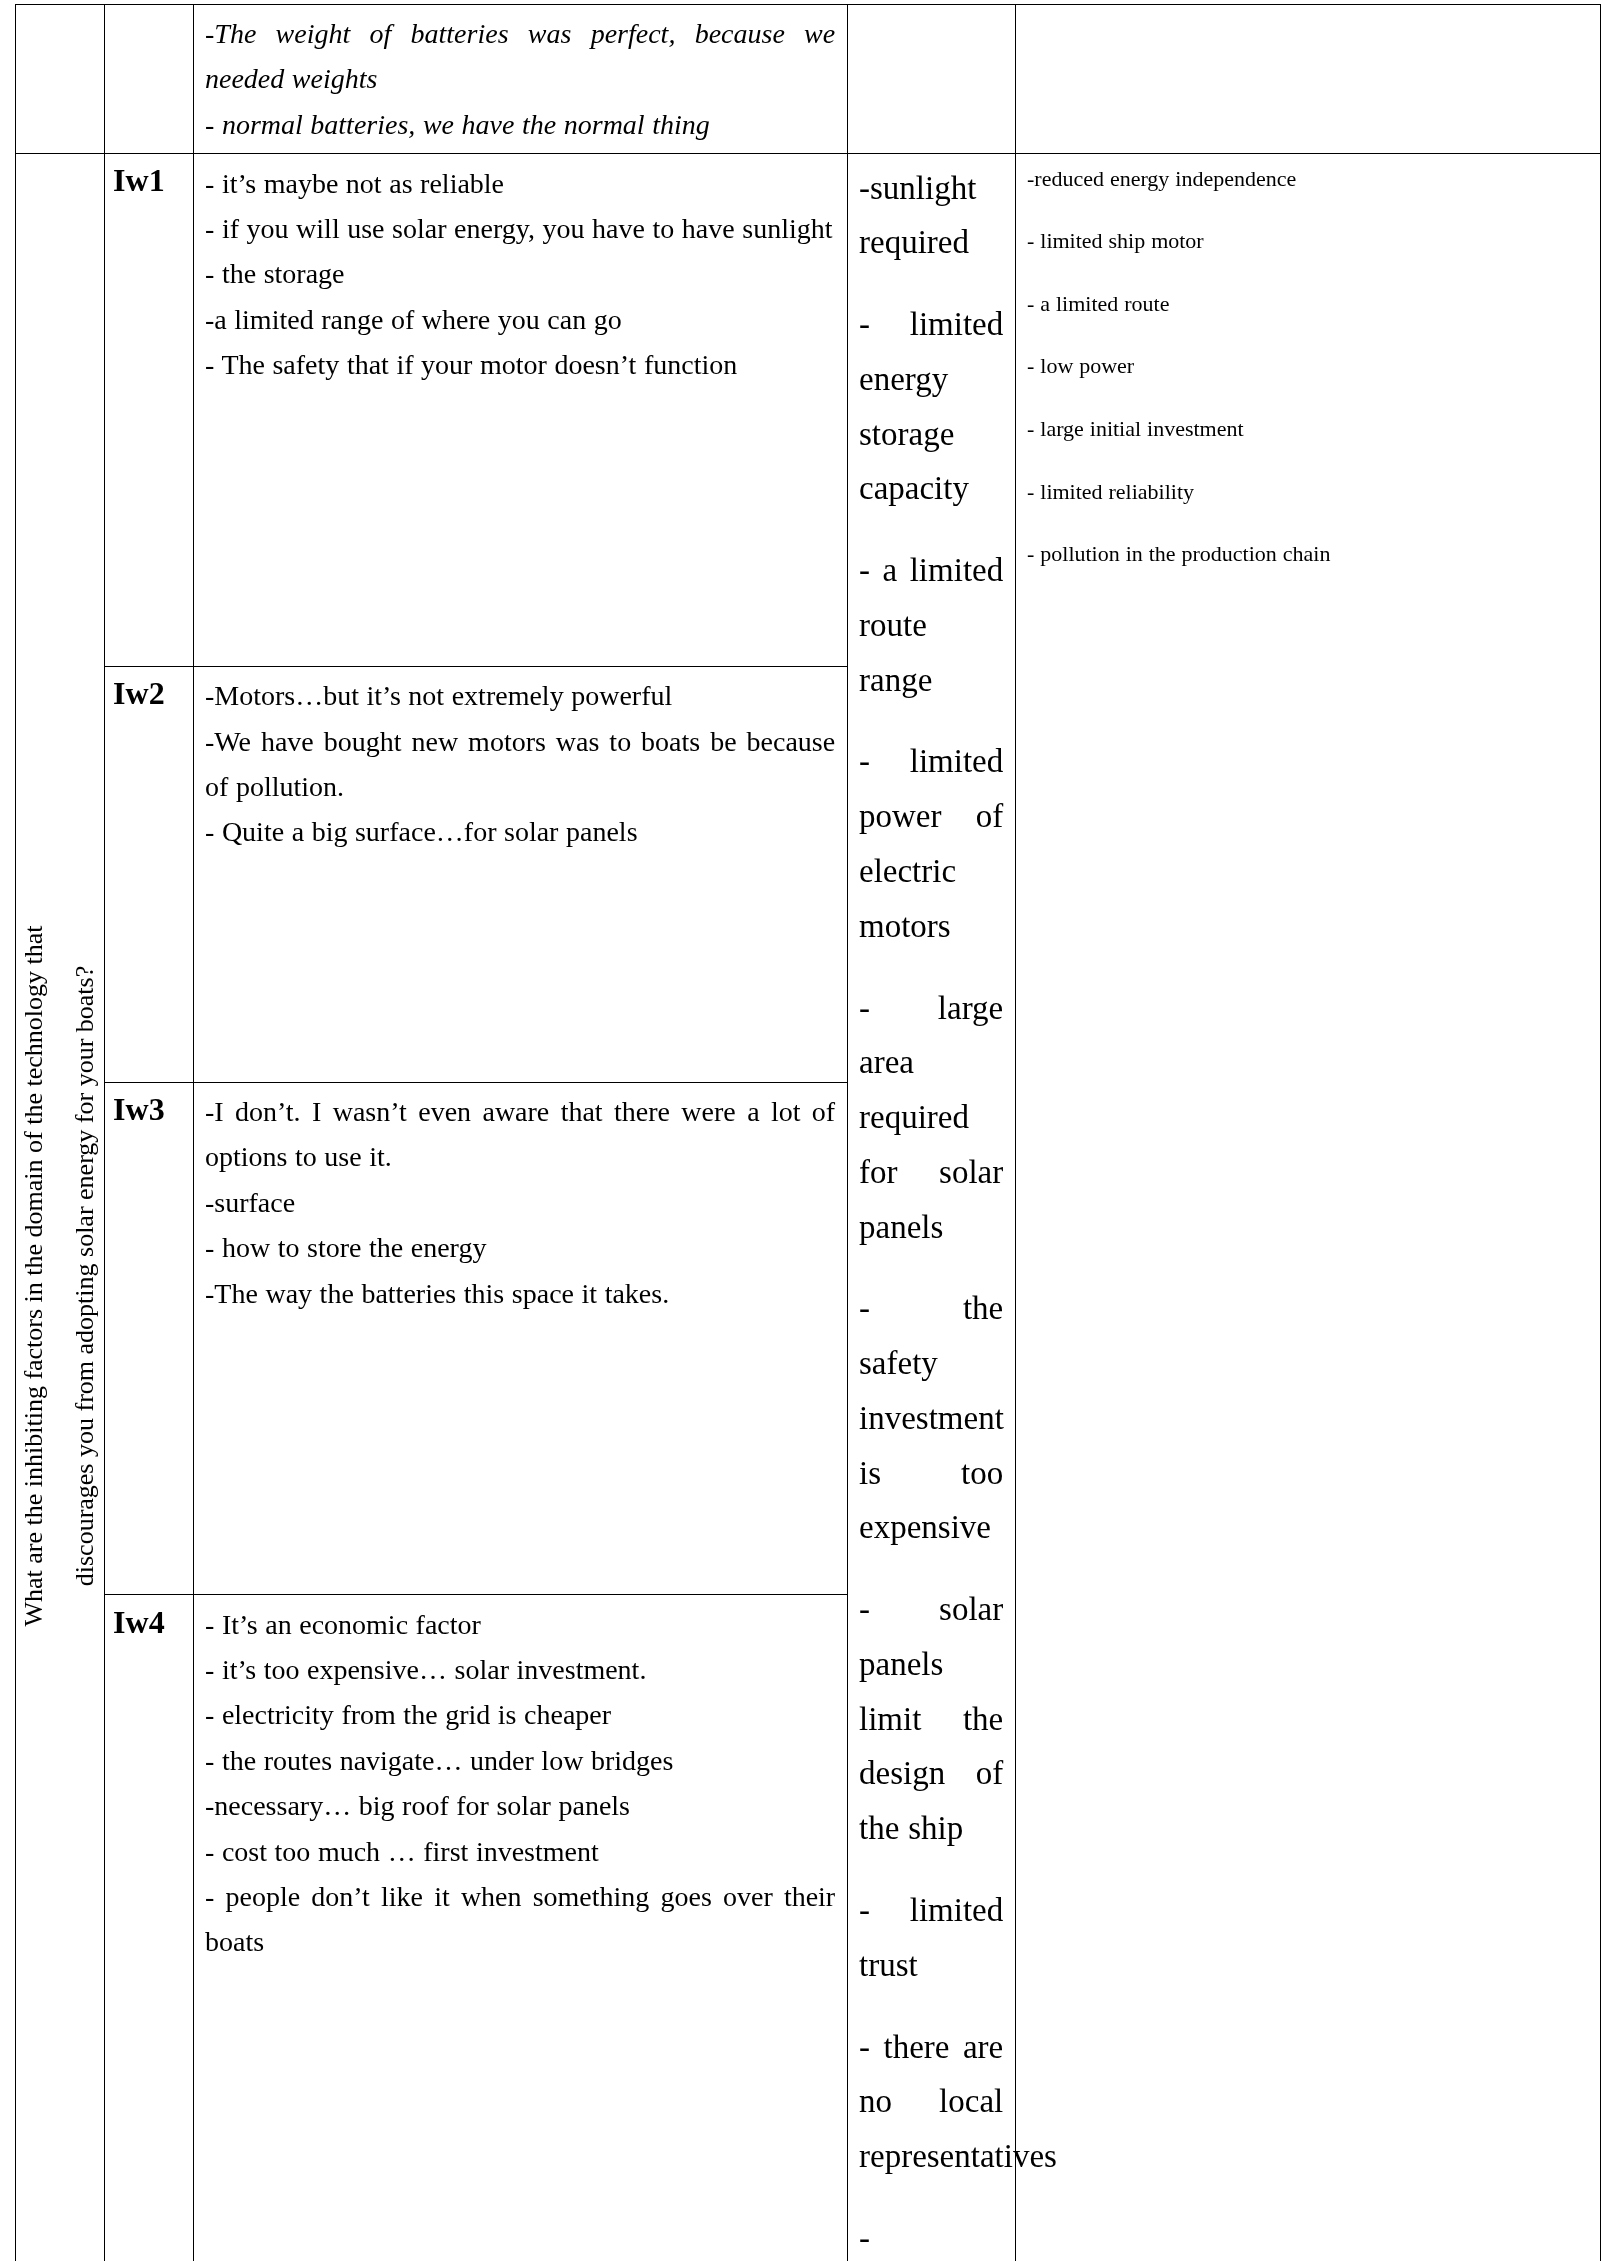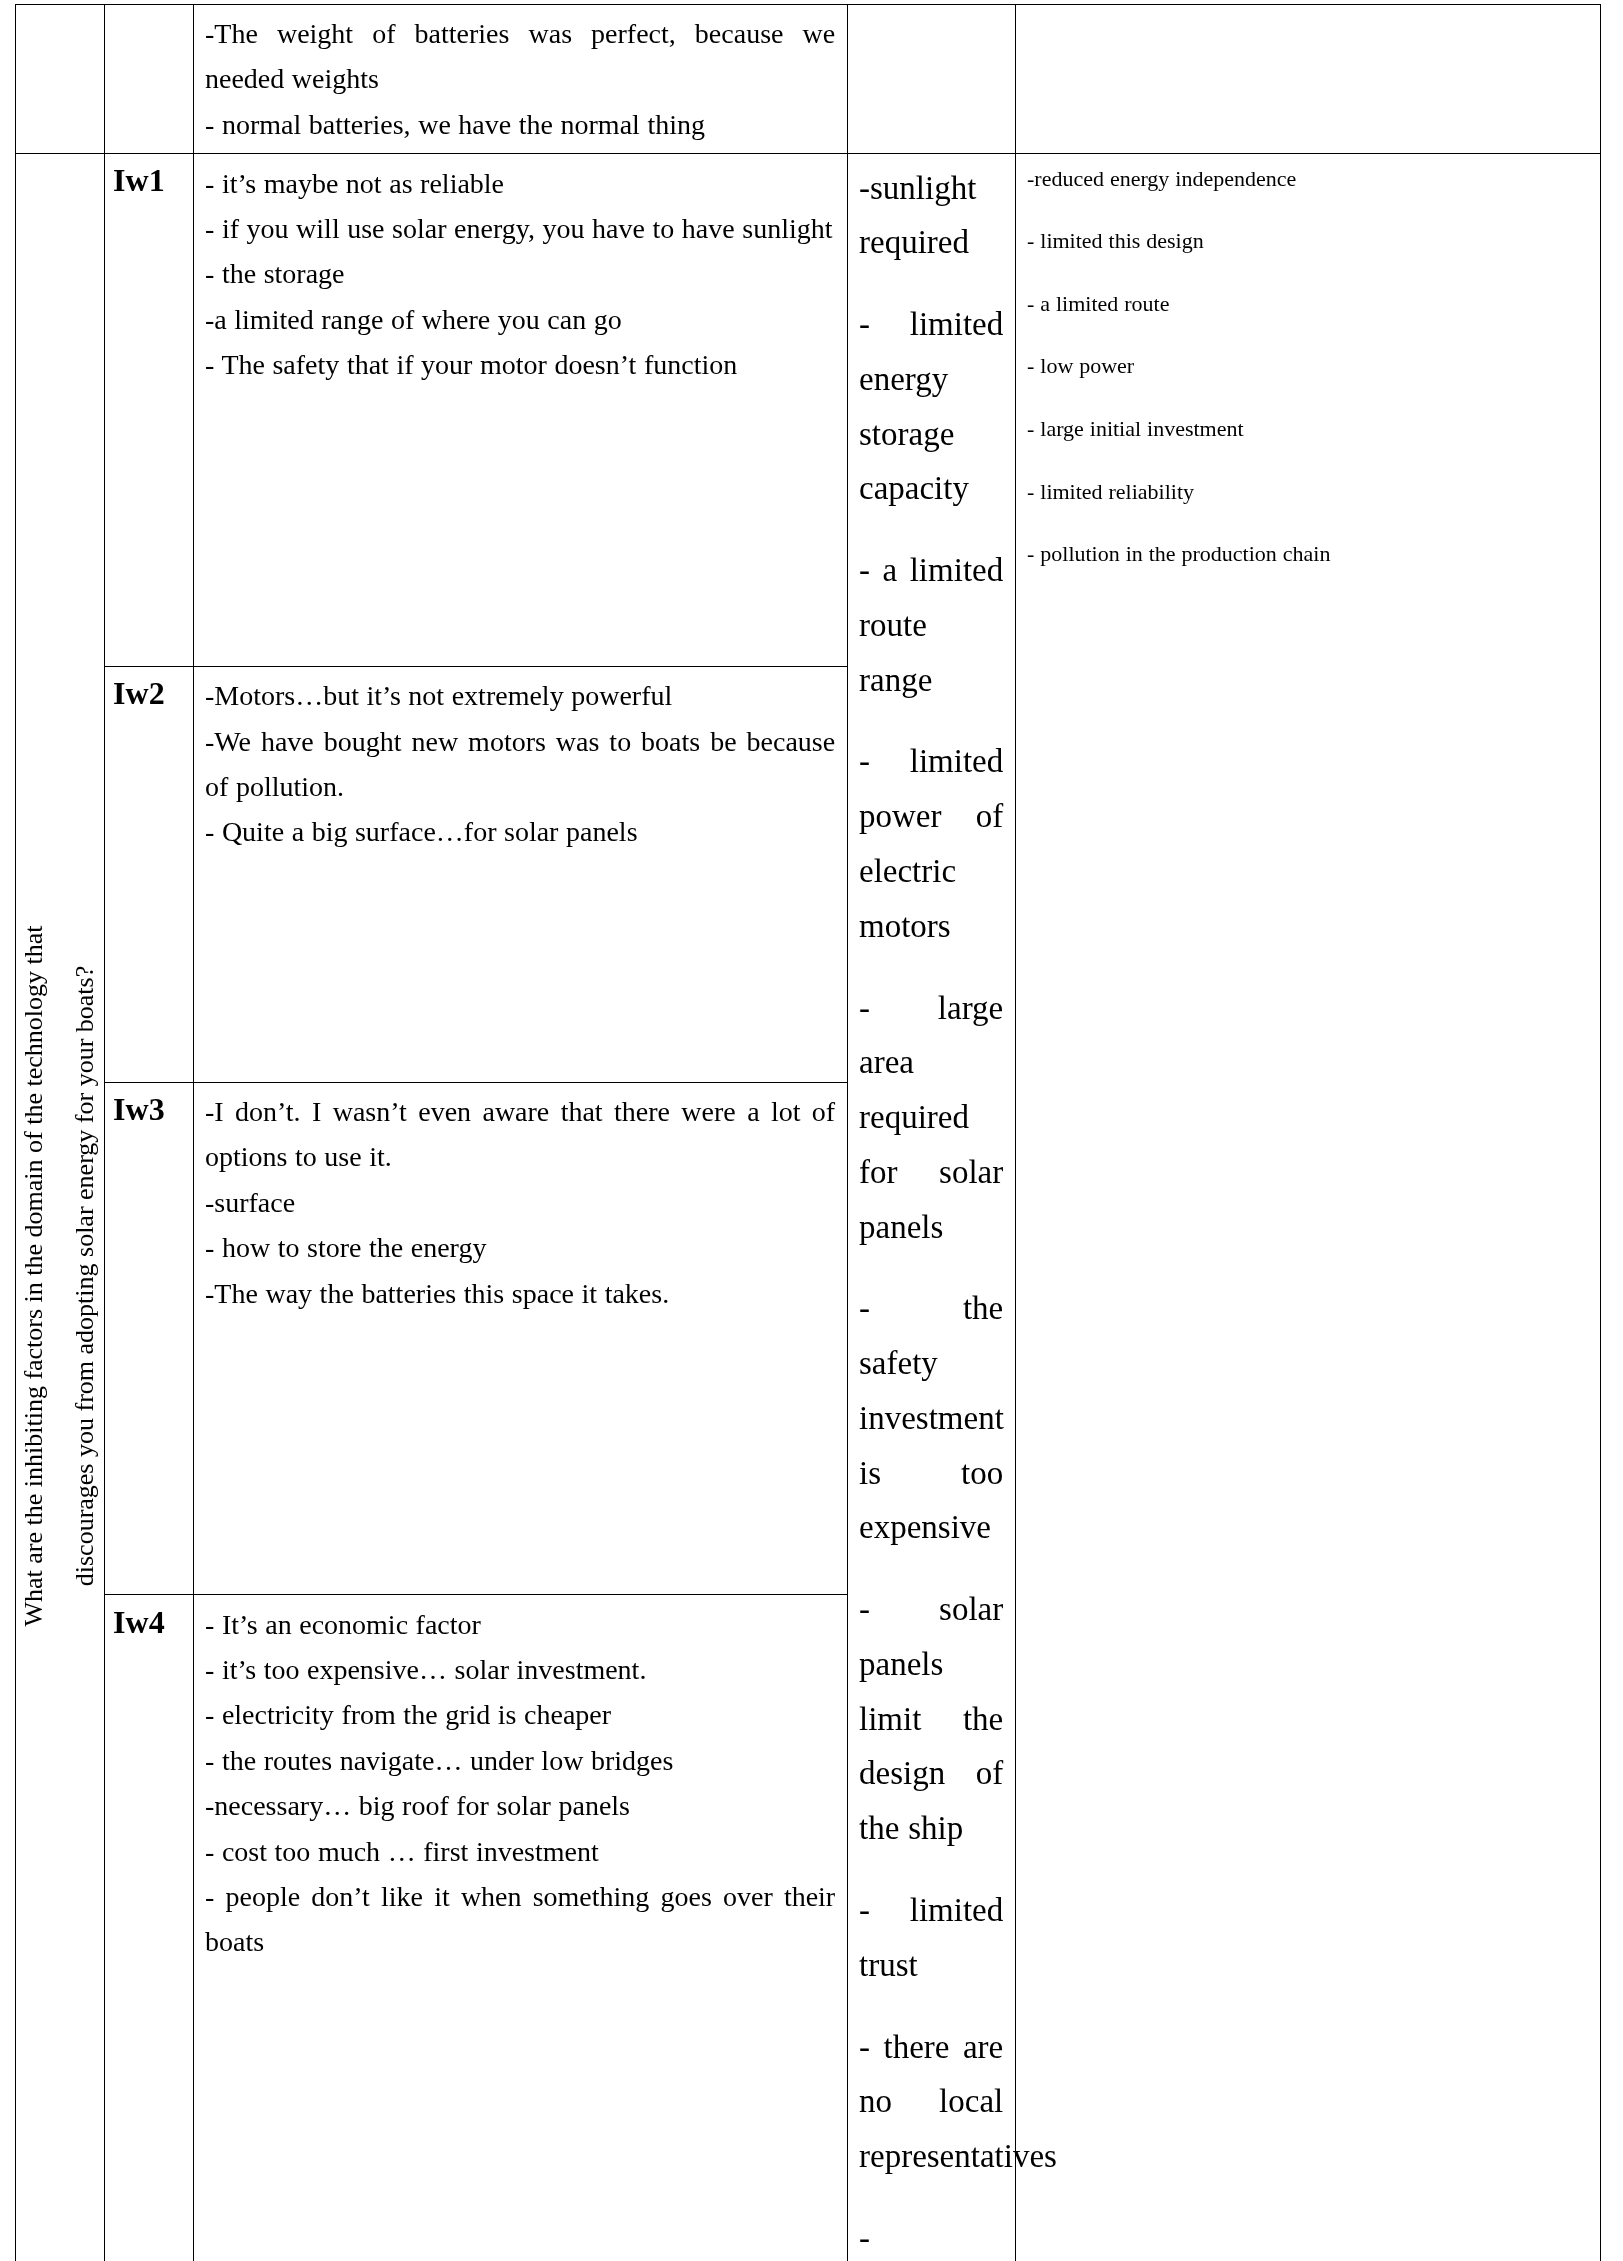--- a/index.html
+++ b/index.html
@@ -19,21 +19,21 @@
     table-layout:fixed;
   }
   table.qt td{
     border:0.9px solid #000;
     vertical-align:top;
     padding:0;
     background:#fff;
   }
   
   td.thickTop{border-top:3.2px solid #000;}
-  td.thickBot{border-bottom:3.2px solid #000;}
+  td.thickBot{border-bottom:3.2px solid #000;font-style:italic;}
 
   .c1{width:89px;}
   .c2{width:89px;}
   .c3{width:654px;}
   .c4{width:168px;}
   .c5{width:585px;}
 
   .cellpad{padding:6.3px 11.8px 6.3px 11px;}
 
   
@@ -160,21 +160,21 @@
             <p class="para">- there  are  no local representatives</p>
             <div class="gap"></div>
             <p class="para">-    component manufacturin</p>
           </div>
         </td>
 
         <td class="c5 col5 thickTop" rowspan="4">
           <div class="cellpad">
             <p class="para">-reduced   energy independence</p>
             <div class="gap"></div>
-            <p class="para">- limited this design</p>
+            <p class="para">- limited ship motor</p>
             <div class="gap"></div>
             <p class="para">- a limited route</p>
             <div class="gap"></div>
             <p class="para">- low power</p>
             <div class="gap"></div>
             <p class="para">-    large   initial investment</p>
             <div class="gap"></div>
             <p class="para">- limited reliability</p>
             <div class="gap"></div>
             <p class="para">-   pollution  in  the production chain</p>

